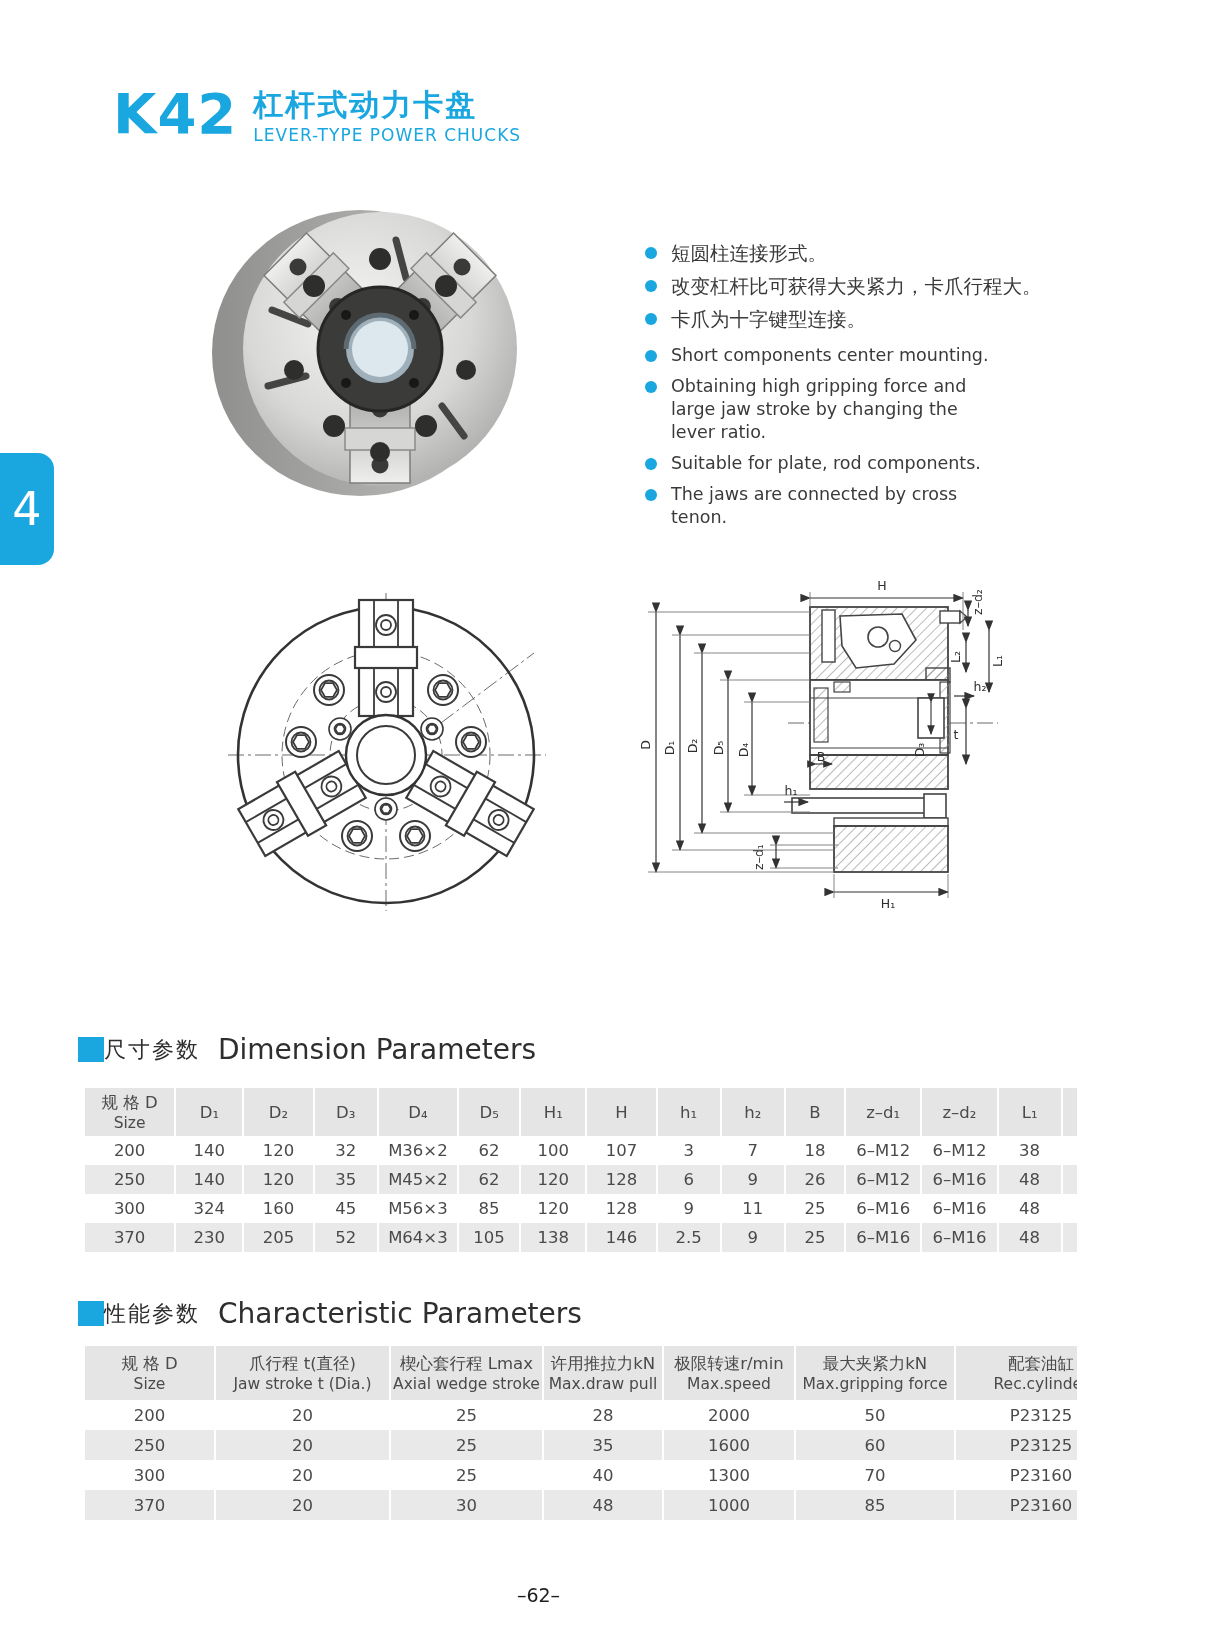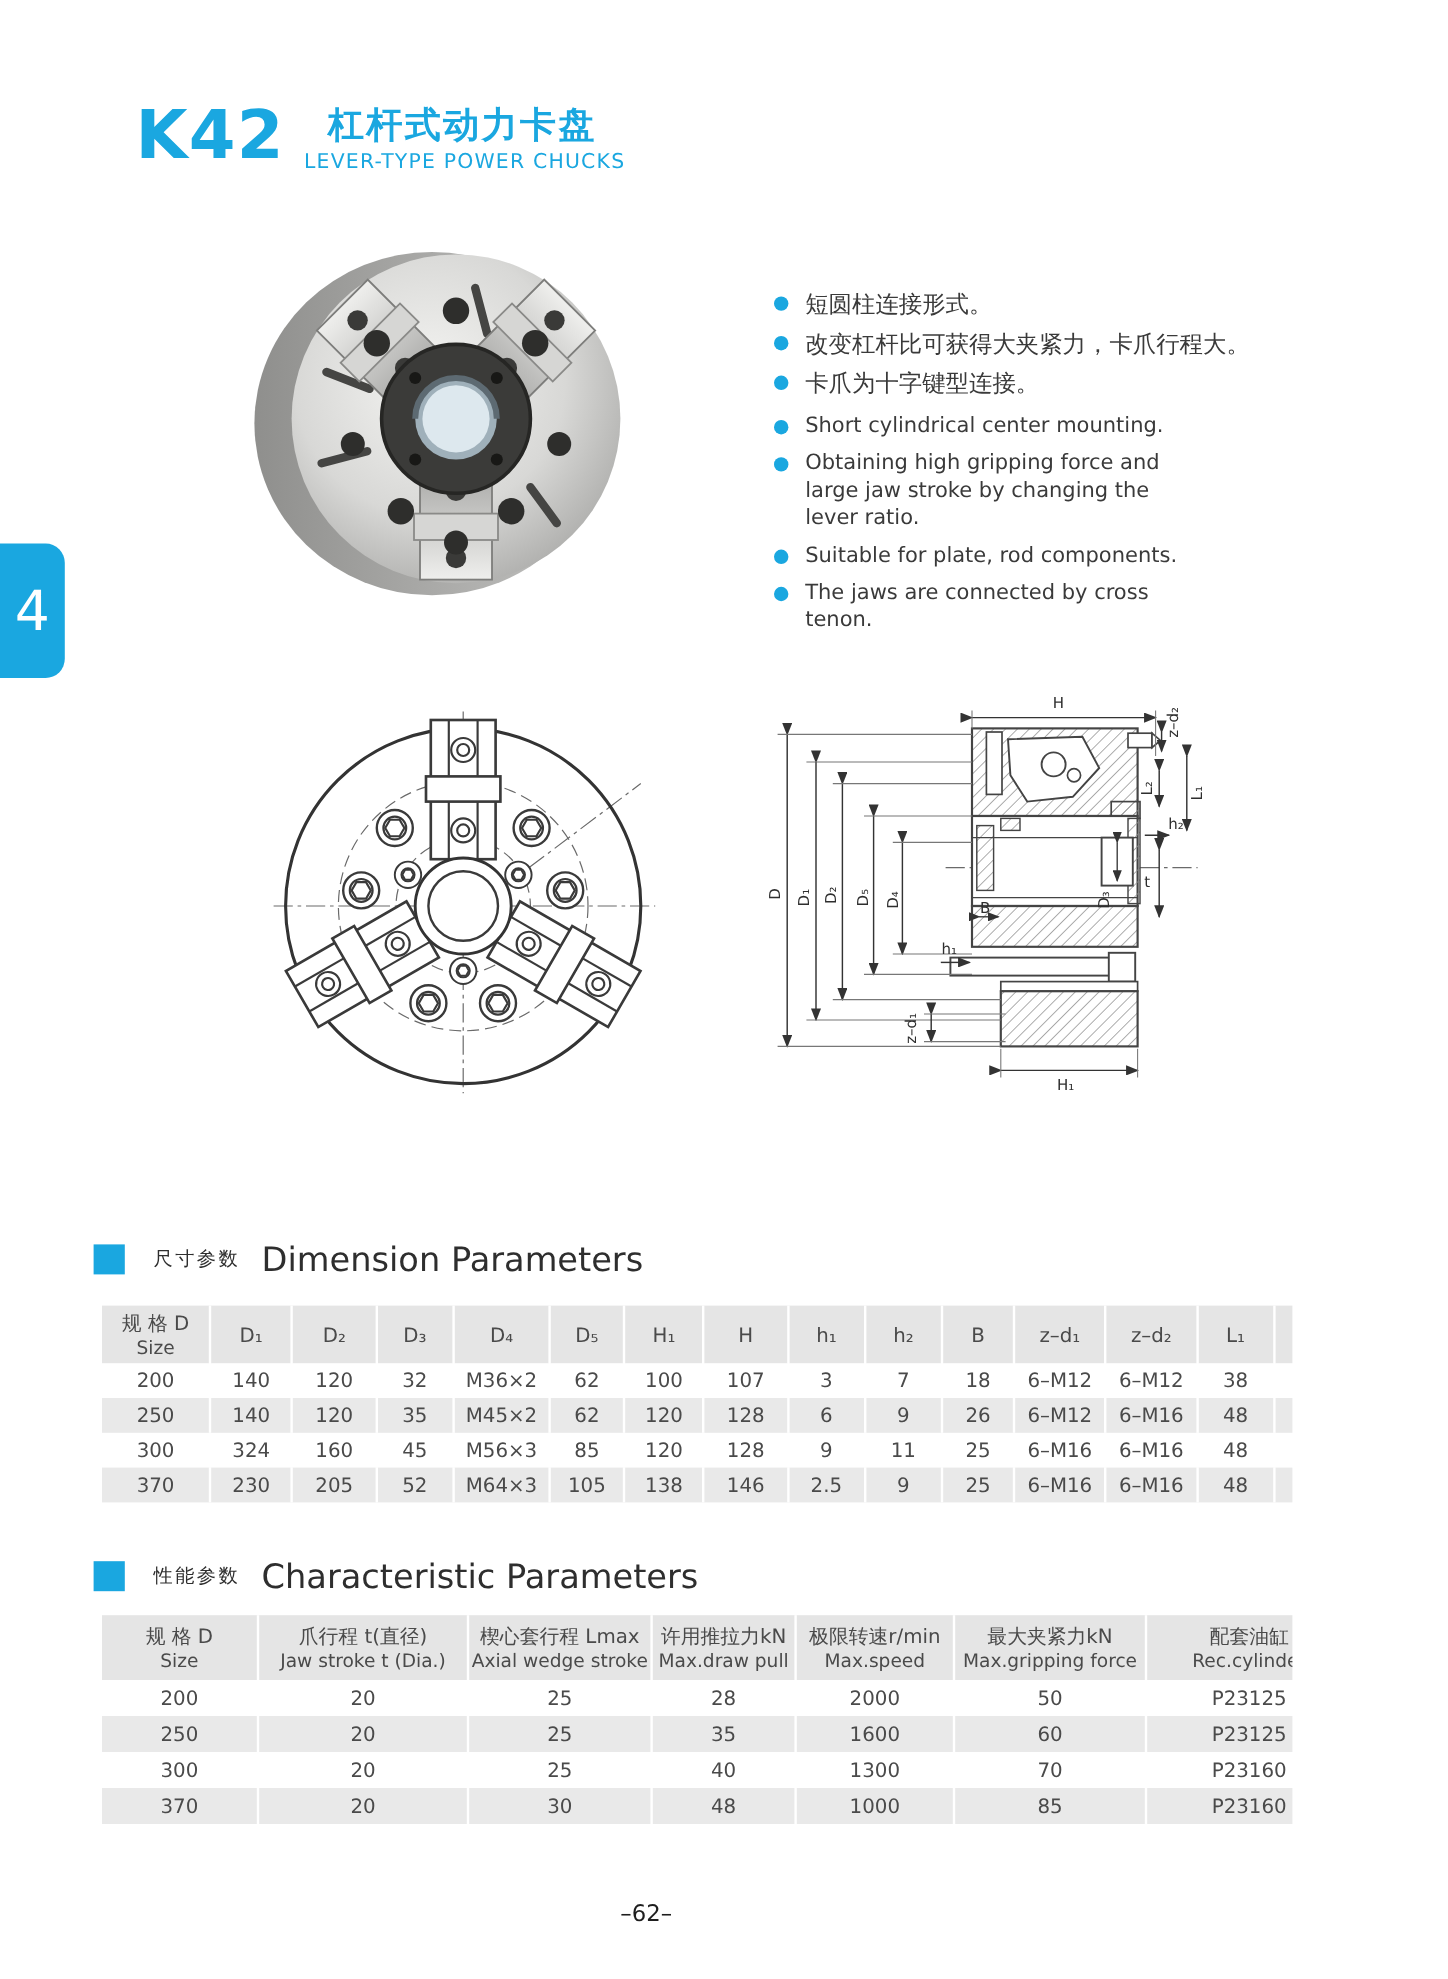--- a/index.html
+++ b/index.html
@@ -5,21 +5,21 @@
   :root{ --accent:#1aa7e0; }
   *{box-sizing:border-box;}
   html,body{margin:0;padding:0;background:#fff;}
   .page{position:relative;width:1077px;height:1649px;background:#fff;overflow:hidden;
         font-family:"DejaVu Sans","Liberation Sans",sans-serif;color:#3f3f3f;}
 
   
   .hdr{position:absolute;left:113px;top:86px;display:flex;align-items:flex-start;}
   .hdr .model{font-size:56px;font-weight:bold;color:var(--accent);line-height:56px;letter-spacing:1px;}
   .hdr .titles{margin-left:16px;margin-top:2px;}
-  .hdr .t-cn{font-size:30px;color:var(--accent);font-weight:bold;letter-spacing:2px;line-height:34px;margin-left:20px;}
+  .hdr .t-cn{font-size:30px;color:var(--accent);font-weight:bold;letter-spacing:2px;line-height:34px;}
   .hdr .t-en{font-size:17px;color:var(--accent);letter-spacing:1px;margin-top:3px;}
 
   
   .chapter-tab{position:absolute;left:0;top:453px;width:54px;height:112px;background:var(--accent);
        border-radius:0 16px 16px 0;color:#fff;font-size:46px;display:flex;align-items:center;justify-content:center;}
 
   
   .photo{position:absolute;left:210px;top:200px;width:324px;height:310px;}
   .drawing{position:absolute;}
   .drawing.front{left:222px;top:581px;width:330px;height:335px;}
@@ -35,21 +35,21 @@
   .features.cn{left:645px;top:237px;width:460px;}
   .features.cn li{font-size:19.5px;line-height:33px;color:#3a3a3a;}
   .features.cn .dot{margin-top:10px;}
   .features.en{left:645px;top:344px;width:352px;}
   .features.en li{font-size:17.5px;line-height:23px;color:#3a3a3a;margin-bottom:8px;}
   .features.en .dot{margin-top:6px;}
 
   
   .sec-title{position:absolute;display:flex;align-items:center;}
   .sec-title .sq{width:26px;height:25px;background:var(--accent);flex:none;}
-  .sec-title .cn{font-size:16px;color:#2e2e2e;margin-left:24px;letter-spacing:2px;}
+  .sec-title .cn{font-size:22px;color:#2e2e2e;letter-spacing:2px;}
   .sec-title .en{font-size:28px;color:#2e2e2e;margin-left:18px;}
   .sec-title.dim{left:78px;top:1033px;}
   .sec-title.chr{left:78px;top:1297px;}
 
   
   table.data-table{position:absolute;left:85px;border-collapse:collapse;table-layout:fixed;}
   table.t1{top:1088px;width:1041px;}
   table.t2{top:1346px;width:1041px;}
   .data-table th,.data-table td{text-align:center;font-weight:normal;padding:0 2px;
        border-left:2px solid #fff;border-right:2px solid #fff;}
@@ -163,21 +163,21 @@
       </li>
       <li>
         <span class="dot"></span>
         <span>卡爪为十字键型连接。</span>
       </li>
     </ul>
 
   <ul class="features en">
       <li>
         <span class="dot"></span>
-        <span>Short cylindrical center mounting.</span>
+        <span>Short components center mounting.</span>
       </li>
       <li>
         <span class="dot"></span>
         <span>Obtaining high gripping force and large jaw stroke by changing the lever ratio.</span>
       </li>
       <li>
         <span class="dot"></span>
         <span>Suitable for plate, rod components.</span>
       </li>
       <li>

